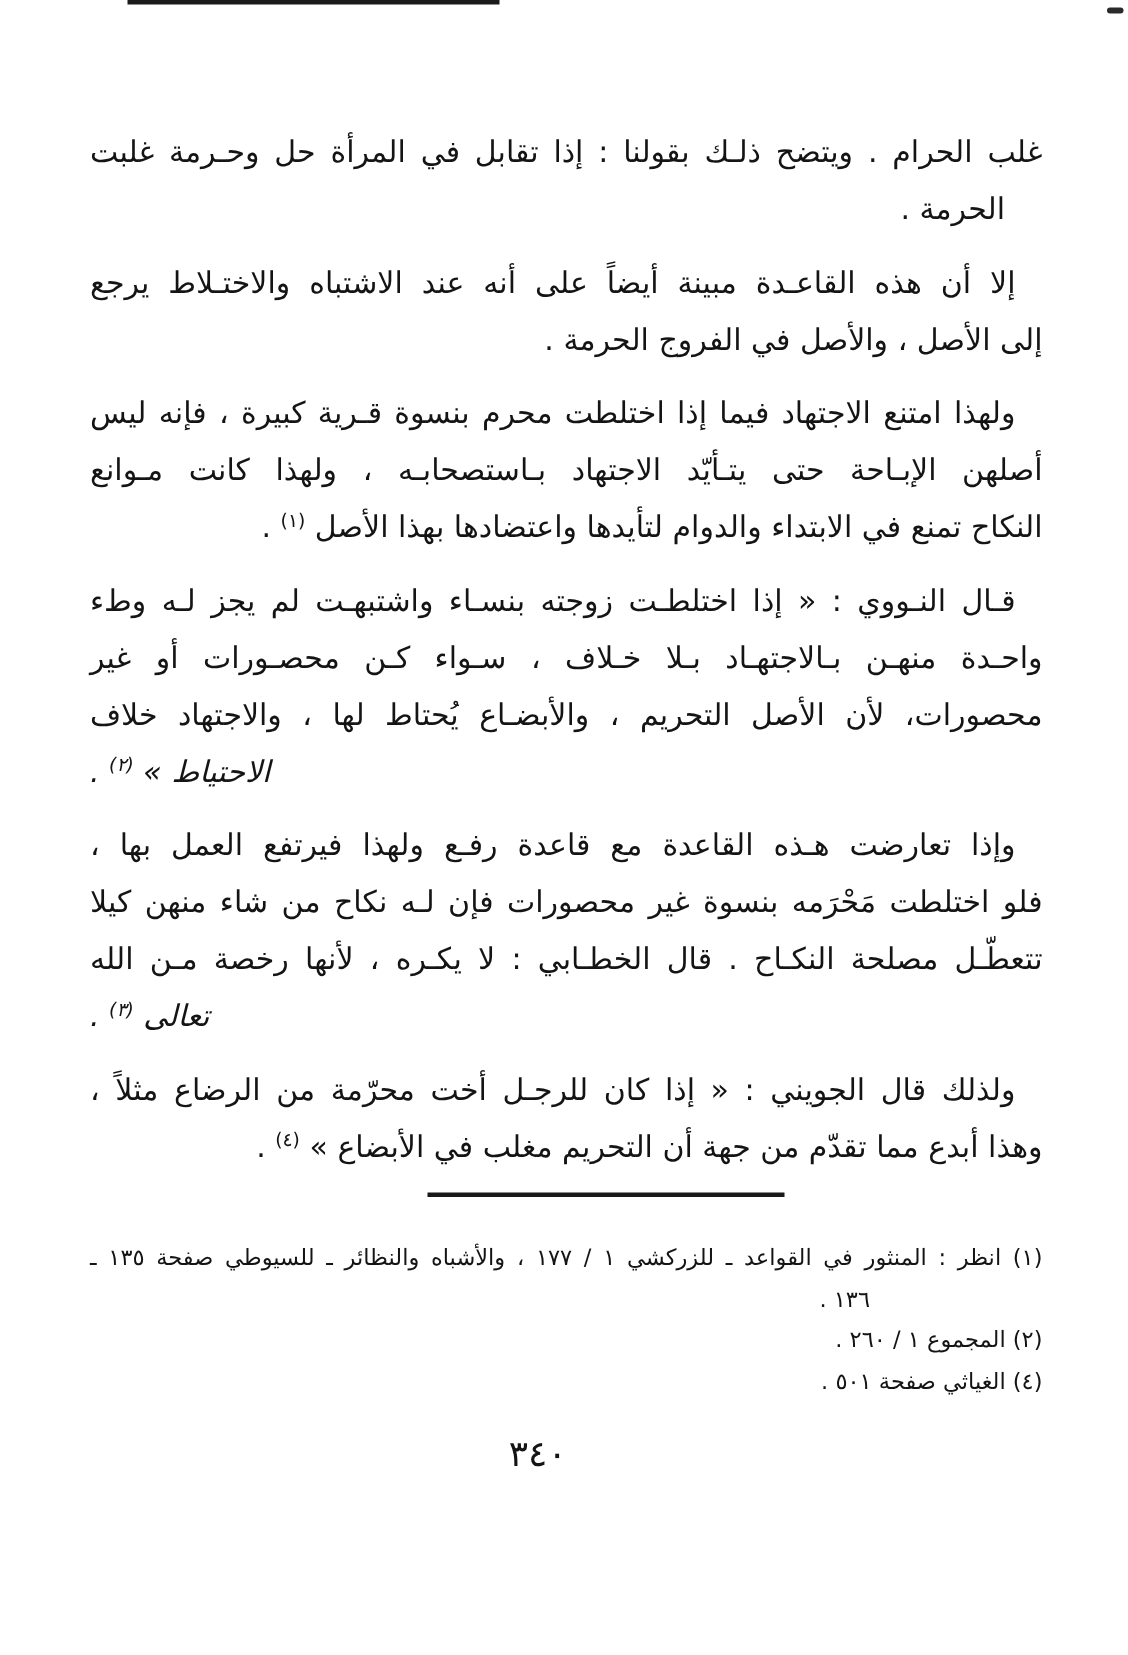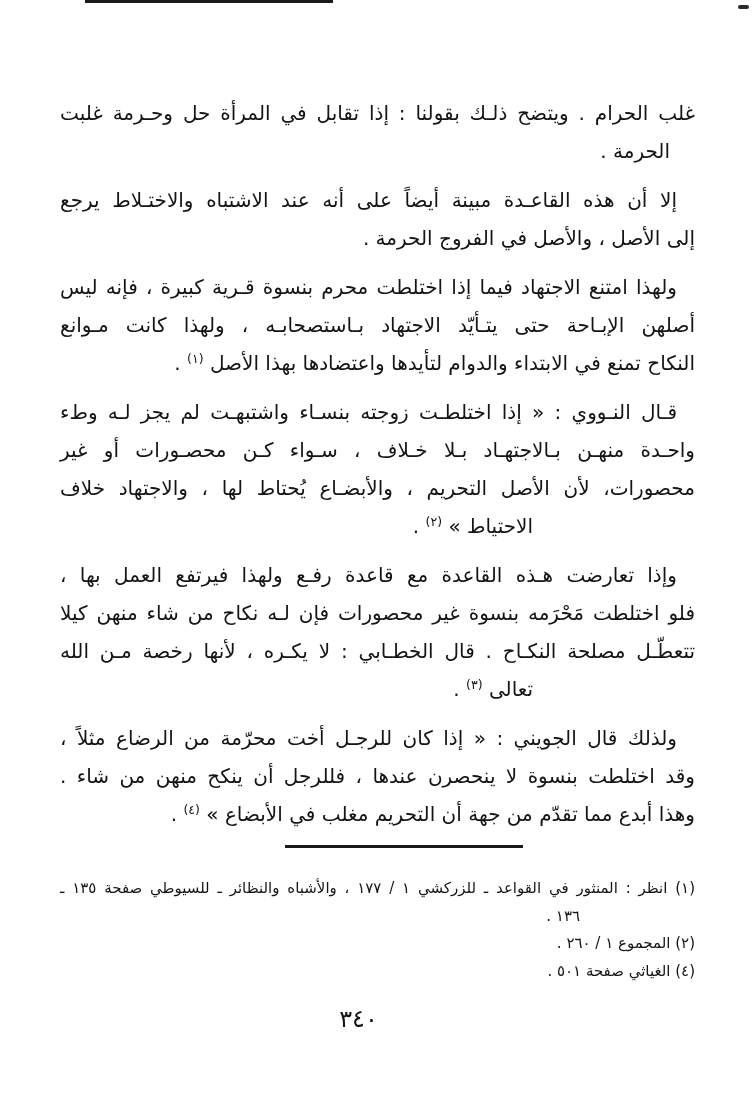--- a/index.html
+++ b/index.html
@@ -17,34 +17,34 @@
   .scan-strip {
     position: absolute; top: 0; left: 85px;
     width: 248px; height: 3px; background: #1b1b1b;
   }
   .scan-speck {
     position: absolute; top: 5px; right: 3px;
     width: 11px; height: 4px; background: #2a2a2a; border-radius: 2px;
   }
   .text-block {
     position: absolute;
-    top: 12px; right: 0; left: 0;
+    top: 0; right: 0; left: 0;
     padding: 82px 57px 0 60px;
   }
   .para { margin: 0 0 11px 0; }
   .ln {
     font-size: 20px;
     line-height: 38px;
     text-align: right;
     white-space: normal;
   }
   .j { text-align: justify; text-align-last: justify; }
   .first { padding-right: 18px; }
   .frag-right { text-align: right; padding-right: 25px; }
-  .frag-mid { text-align: right; padding-right: 162px; }
+  .frag-mid { text-align: left; padding-right: 162px; font-style: italic; }
   .fnref {
     font-size: 12.5px;
     vertical-align: 7px;
     line-height: 0;
   }
   .divider {
     margin: 12px 172px 0 0;
     width: 238px; height: 3px;
     background: #191919;
   }
@@ -98,21 +98,20 @@
 
     <div class="para">
       <div class="ln j first">وإذا تعارضت هـذه القاعدة مع قاعدة رفـع ولهذا فيرتفع العمل بها ،</div>
       <div class="ln j">فلو اختلطت مَحْرَمه بنسوة غير محصورات فإن لـه نكاح من شاء منهن كيلا</div>
       <div class="ln j">تتعطّـل مصلحة النكـاح . قال الخطـابي : لا يكـره ، لأنها رخصة مـن الله</div>
       <div class="ln frag-mid"><span>تعالى </span><span class="fnref">(٣)</span><span> .</span></div>
     </div>
 
     <div class="para">
       <div class="ln j first">ولذلك قال الجويني : « إذا كان للرجـل أخت محرّمة من الرضاع مثلاً ،</div>
-      <div class="ln j">وقد اختلطت بنسوة لا ينحصرن عندها ، فللرجل أن ينكح منهن من شاء .</div>
       <div class="ln"><span>وهذا أبدع مما تقدّم من جهة أن التحريم مغلب في الأبضاع » </span><span class="fnref">(٤)</span><span> .</span></div>
     </div>
 
     <div class="divider"></div>
 
     <div class="footnotes">
       <div class="fn j">(١) انظر : المنثور في القواعد ـ للزركشي ١ / ١٧٧ ، والأشباه والنظائر ـ للسيوطي صفحة ١٣٥ ـ</div>
       <div class="fn fn-cont">١٣٦ .</div>
       <div class="fn">(٢) المجموع ١ / ٢٦٠ .</div>
       <div class="fn">(٤) الغياثي صفحة ٥٠١ .</div>

